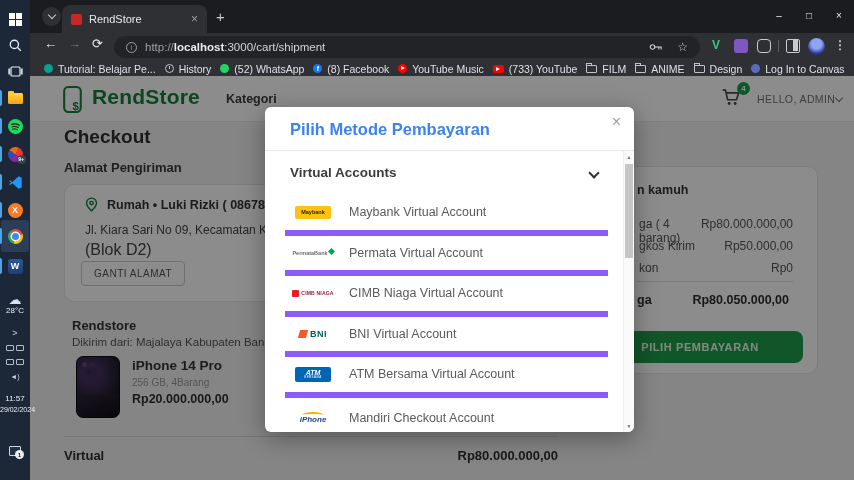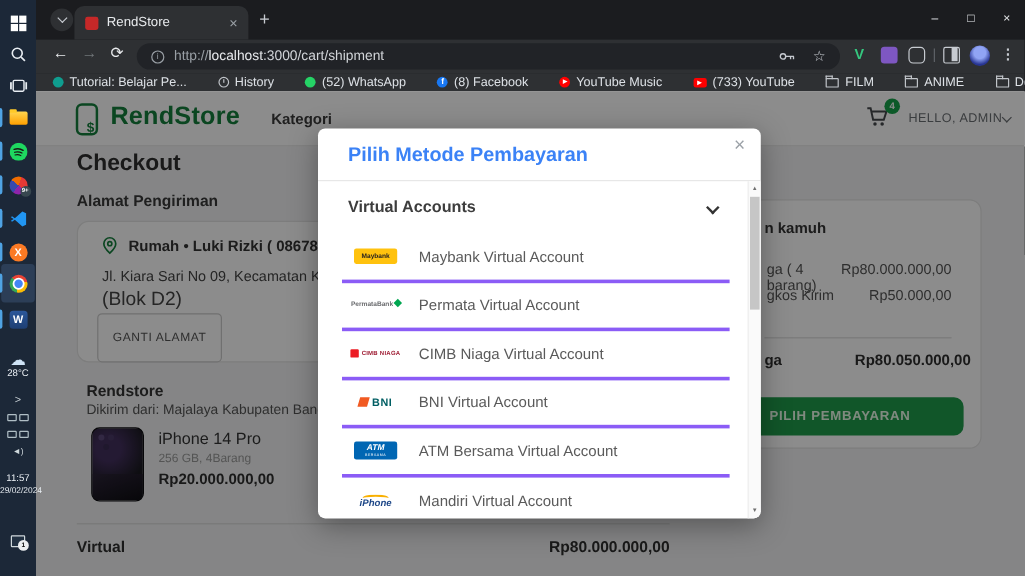--- a/index.html
+++ b/index.html
@@ -37,30 +37,30 @@
   #tab .title{flex:1;color:#e8eaed;font-size:11px;white-space:nowrap;overflow:hidden}
   #tab .x{color:#9aa0a6;font-size:12px;line-height:1}
   #newtab{left:216px;top:8px;color:#c7cbd1;font-size:15px}
   #wincontrols{right:0;top:0;height:30px;display:flex;align-items:center}
   #wincontrols span{width:30px;text-align:center;color:#e8eaed;font-size:10px}
   #toolbar{left:30px;top:33px;width:824px;height:28px;background:#2e3033}
   .nav-ic{position:absolute;top:36px;font-size:13px;color:#e8eaed}
   #pill{left:114px;top:36px;width:586px;height:22px;background:#212327;border-radius:12px;display:flex;align-items:center;padding:0 12px;gap:8px}
   .info-ic{width:11px;height:11px;border-radius:50%;border:1.2px solid #9aa0a6;color:#9aa0a6;font-size:7px;display:flex;align-items:center;justify-content:center;flex:none}
   #pill .url{font-size:11.5px;color:#9aa0a6;white-space:nowrap}
-  #pill .url b{color:#e8eaed;font-weight:normal}
+  #pill .url b{color:#e8eaed;font-weight:bold}
   #pill .url .rest{color:#d2d5d9}
   .pill-right{margin-left:auto;display:flex;gap:14px;align-items:center}
   .ext{position:absolute;top:38px;font-size:12px}
   .ext-box{position:absolute;top:39px;width:14px;height:14px;border-radius:3px}
   .cookie{border:1.3px solid #c7cbd1;border-radius:4px;background:transparent}
   .split-ic{border:1.5px solid #c7cbd1;border-radius:2px}
   .split-ic i{display:block;margin-left:6px;width:5px;height:11px;background:#c7cbd1}
   .avatar{width:17px;height:17px;border-radius:50%;background:radial-gradient(circle at 50% 35%,#90a4f4 0 35%,#283593 70%)}
-  #bookmarks{left:30px;top:61px;width:824px;height:15px;background:#2e3033;display:flex;align-items:center;padding:0 14px;gap:26px;font-size:10.5px;color:#dde1e6;white-space:nowrap}
+  #bookmarks{left:30px;top:61px;width:824px;height:15px;background:#2e3033;display:flex;align-items:center;padding:0 14px;gap:9px;font-size:10.5px;color:#dde1e6;white-space:nowrap}
   .bm{display:flex;align-items:center;gap:5px}
   .bm-dot{width:9px;height:9px;border-radius:50%;flex:none}
   .bm-rect{width:11px;height:8px;border-radius:2px;background:#f00;position:relative;flex:none}
   .tri{position:absolute;left:3.5px;top:2px;border-left:4px solid #fff;border-top:2.5px solid transparent;border-bottom:2.5px solid transparent}
   .bm-folder{width:11px;height:8px;border:1.2px solid #c0c4c9;border-radius:1px;position:relative;flex:none}
   .bm-folder::before{content:"";position:absolute;top:-3px;left:-1px;width:4px;height:2px;border:1.2px solid #c0c4c9;border-bottom:none}
   .clock-ic{width:9px;height:9px;border:1.2px solid #c0c4c9;border-radius:50%;position:relative;flex:none}
   .clock-ic::before{content:"";position:absolute;left:3px;top:1px;width:1.2px;height:3px;background:#c0c4c9}
 
   
@@ -74,50 +74,50 @@
   .cart-wrap{position:absolute;left:690px;top:10px;width:26px;height:26px}
   .cart-badge{position:absolute;right:-4px;top:-4px;width:13px;height:13px;border-radius:50%;background:#16a34a;color:#fff;font-size:8px;font-weight:bold;display:flex;align-items:center;justify-content:center}
   .hello{position:absolute;left:727px;top:17px;font-size:10.5px;color:#6b6f73;letter-spacing:.4px}
   .hello-chev{position:absolute;left:806px;top:19px;width:6px;height:6px;border-right:1.5px solid #6b6f73;border-bottom:1.5px solid #6b6f73;transform:rotate(45deg)}
   .h1{position:absolute;left:34px;top:50px;font-size:19px;font-weight:bold;color:#2f2f2f}
   .h2{position:absolute;left:34px;top:84px;font-size:13px;font-weight:bold;color:#3a3a3a}
   #addrcard{position:absolute;left:34px;top:108px;width:534px;height:118px;background:#fff;border:1px solid #e3e3e3;border-radius:10px}
   .addr1{position:absolute;left:42px;top:13px;font-size:12.5px;font-weight:bold;color:#333;white-space:nowrap}
   .addr2{position:absolute;left:20px;top:38px;font-size:12px;color:#444;white-space:nowrap}
   .addr3{position:absolute;left:20px;top:56px;font-size:16px;color:#444}
-  .ganti{position:absolute;left:16px;top:76px;width:104px;height:41px;border:1px solid #ccc;border-radius:4px;background:#fff;font-size:10px;color:#555;letter-spacing:.5px;display:flex;align-items:center;justify-content:center;font-family:inherit}
+  .ganti{position:absolute;left:16px;top:76px;width:104px;height:25px;border:1px solid #ccc;border-radius:4px;background:#fff;font-size:10px;color:#555;letter-spacing:.5px;display:flex;align-items:center;justify-content:center;font-family:inherit}
   .storename{position:absolute;left:42px;top:242px;font-size:13px;font-weight:bold;color:#333}
   .shipfrom{position:absolute;left:42px;top:260px;font-size:11.5px;color:#555}
   .iphone{position:absolute;left:46px;top:280px;width:44px;height:62px;border-radius:7px;background:radial-gradient(circle at 32% 28%,#43305e 0 20%,#1a1a20 62%);border:1px solid #0c0c10;overflow:hidden}
   .iphone::before{content:"";position:absolute;left:5px;top:5px;width:5px;height:5px;border-radius:50%;background:#5b4a7a;box-shadow:8px 0 0 #4a3a66,4px 8px 0 #3a2d52}
   .iphone::after{content:"";position:absolute;left:0;bottom:0;width:100%;height:22px;background:linear-gradient(160deg,#2c2438,#0e0e12)}
-  .pname{position:absolute;left:102px;top:282px;font-size:13.5px;font-weight:normal;color:#333}
+  .pname{position:absolute;left:102px;top:282px;font-size:13.5px;font-weight:bold;color:#333}
   .pvariant{position:absolute;left:102px;top:301px;font-size:10px;color:#9a9a9a}
   .pprice{position:absolute;left:102px;top:316px;font-size:12.5px;font-weight:bold;color:#2f2f2f}
   .subdiv{position:absolute;left:34px;top:360px;width:494px;height:1px;background:#d9d9d9}
   .sublabel{position:absolute;left:34px;top:372px;font-size:13px;font-weight:bold;color:#2f2f2f}
   .subvalue{position:absolute;left:34px;top:372px;width:494px;text-align:right;font-size:13px;font-weight:bold;color:#2f2f2f}
   #sumcard{position:absolute;left:544px;top:90px;width:244px;height:208px;background:#fff;border:1px solid #e3e3e3;border-radius:10px}
   .sumhead{position:absolute;left:62px;top:16px;font-size:12.5px;font-weight:bold;color:#333}
   .sumrow{position:absolute;left:64px;right:24px;font-size:12px;color:#555;display:flex;justify-content:space-between}
   .sumdiv{position:absolute;left:62px;right:24px;top:114px;height:1px;background:#ddd}
-  .sumtotal{position:absolute;left:62px;right:8px;top:126px;font-size:12.5px;font-weight:bold;color:#2f2f2f;display:flex;justify-content:space-between}
+  .sumtotal{position:absolute;left:62px;right:28px;top:126px;font-size:12.5px;font-weight:bold;color:#2f2f2f;display:flex;justify-content:space-between}
   .paybtn{position:absolute;left:22px;right:14px;top:164px;height:32px;background:#1f9d4b;border:none;border-radius:8px;color:#eafbe9;font-size:11px;font-weight:bold;letter-spacing:.6px;font-family:inherit}
 
   #dim{left:30px;top:76px;width:824px;height:404px;background:rgba(0,0,0,.45);z-index:5}
 
   
   #modal{left:265px;top:107px;width:369px;height:325px;background:#fff;border-radius:6px;box-shadow:0 6px 24px rgba(0,0,0,.35);z-index:10;overflow:hidden}
   .mtitle{position:absolute;left:25px;top:13px;font-size:16.5px;font-weight:bold;color:#3b82f6}
   .mclose{position:absolute;right:13px;top:6px;font-size:16px;color:#9aa0a6}
   .mheaddiv{position:absolute;left:0;top:43px;width:100%;height:1px;background:#e7e7e7}
   .msection{position:absolute;left:25px;top:58px;font-size:13.5px;font-weight:bold;color:#3d3d3d}
   .msection-chev{position:absolute;right:36px;top:62px;width:8px;height:8px;border-right:2px solid #333;border-bottom:2px solid #333;transform:rotate(45deg)}
   #pm-list{position:absolute;left:20px;right:26px;top:88px}
-  .pm-item{height:40.5px;display:flex;align-items:center;gap:14px;padding-left:6px;border-bottom:3px solid #8b5cf6}
+  .pm-item{height:40.5px;display:flex;align-items:center;gap:14px;padding-left:6px;border-bottom:6px solid #8b5cf6}
   .pm-item:last-child{border-bottom:none}
   .pm-logo{width:44px;display:flex;align-items:center;justify-content:center;flex:none}
   .pm-label{font-size:12.5px;color:#5a5a5a}
   #mscroll{position:absolute;right:0;top:44px;width:11px;height:281px;background:#fafafa;border-left:1px solid #eee}
   #mscroll .arr{position:absolute;left:0;width:10px;text-align:center;font-size:5px;color:#6f6f6f}
   #mthumb{position:absolute;left:1px;top:13px;width:8px;height:94px;background:#c6c6c6}
 
   
   .lg-maybank{width:36px;height:13px;background:#ffc20e;border-radius:2px;display:flex;align-items:center;justify-content:center;font-size:5.5px;font-weight:bold;color:#231f20}
   .lg-permata{display:flex;align-items:flex-start;gap:1px}
@@ -367,20 +367,24 @@
     <div id="sumcard">
       <span class="sumhead">n kamuh</span>
       <span class="sumrow" style="top:50px">
           <span>ga ( 4 barang)</span>
           <span>Rp80.000.000,00</span>
         </span>
       <span class="sumrow" style="top:72px">
           <span>gkos Kirim</span>
           <span>Rp50.000,00</span>
         </span>
+      <span class="sumrow" style="top:94px">
+          <span>kon</span>
+          <span>Rp0</span>
+        </span>
       <div class="sumdiv"></div>
       <span class="sumtotal">
           <span>ga</span>
           <span>Rp80.050.000,00</span>
         </span>
       <button class="paybtn">PILIH PEMBAYARAN</button>
     </div>
   </div>
 
   <div id="dim" class="abs"></div>
@@ -435,21 +439,21 @@
           </span>
         <span class="pm-label">ATM Bersama Virtual Account</span>
       </div>
       <div class="pm-item">
         <span class="pm-logo">
             <span class="lg-mandiri">
               <span class="arc"></span>
               <span class="tx">iPhone</span>
             </span>
           </span>
-        <span class="pm-label">Mandiri Virtual Account</span>
+        <span class="pm-label">Mandiri Checkout Account</span>
       </div>
     </div>
 
     <div id="mscroll">
       <span class="arr" style="top:3px">▲</span>
       <div id="mthumb"></div>
       <span class="arr" style="bottom:3px">▼</span>
     </div>
   </div>
 

